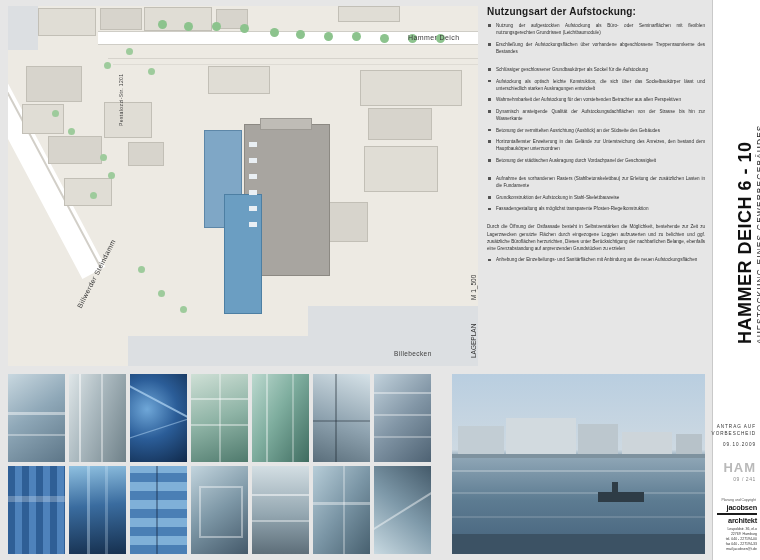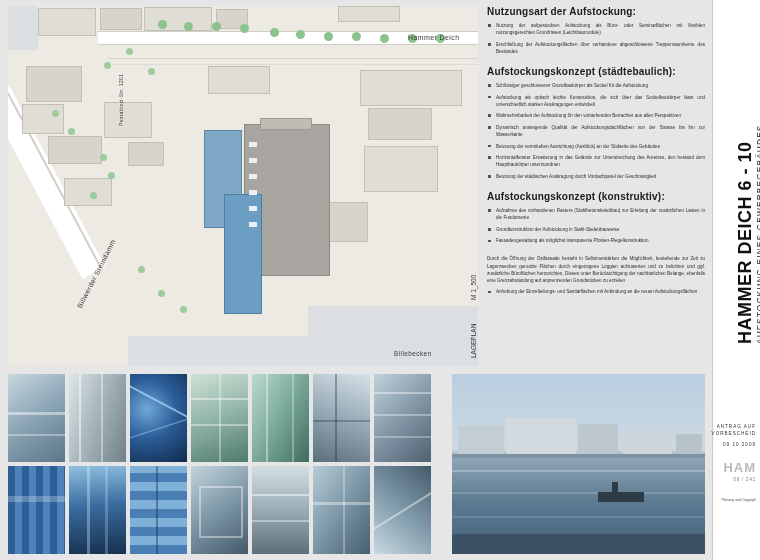--- a/index.html
+++ b/index.html
@@ -141,32 +141,30 @@
 
     <div id="texts">
 
       <div class="t-block">
         <div class="t-head">Nutzungsart der Aufstockung:</div>
         <div class="t-item">Nutzung der aufgestockten Aufstockung als Büro- oder Seminarflächen mit flexiblen nutzungsgerechten Grundrissen (Leichtbaumodule)</div>
         <div class="t-item">Erschließung der Aufstockungsflächen über vorhandene abgeschlossene Treppenraumkerne des Bestandes</div>
       </div>
 
       <div class="t-block">
-        <div class="t-head">Aufstockungskonzept (städtebaulich):</div>
         <div class="t-item">Schlüssiger geschlossener Grundbaukörper als Sockel für die Aufstockung</div>
         <div class="t-item">Aufstockung als optisch leichte Konstruktion, die sich über das Sockelbaukörper lässt und unterschiedlich starken Auskragungen entwickelt</div>
         <div class="t-item">Wahrnehmbarkeit der Aufstockung für den vorstehenden Betrachter aus allen Perspektiven</div>
         <div class="t-item">Dynamisch ansteigende Qualität der Aufstockungsdachflächen von der Strasse bis hin zur Wasserkante</div>
         <div class="t-item">Betonung der vermittelten Ausrichtung (Ausblick) an der Südseite des Gebäudes</div>
         <div class="t-item">Horizontalfenster Erweiterung in das Gelände zur Unterstreichung des Anreizes, den bestand dem Hauptbaukörper unterzuordnen</div>
         <div class="t-item">Betonung der städtischen Auskragung durch Vordachpanel der Geschossigkeit</div>
       </div>
 
       <div class="t-block">
-        <div class="t-head">Aufstockungskonzept (konstruktiv):</div>
         <div class="t-item">Aufnahme des vorhandenen Rasters (Stahlbetonskelettbau) zur Erleitung der zusätzlichen Lasten in die Fundamente</div>
         <div class="t-item">Grundkonstruktion der Aufstockung in Stahl-Skelettbauweise</div>
         <div class="t-item">Fassadengestaltung als möglichst transparente Pfosten-Riegelkonstruktion</div>
       </div>
 
       <div class="t-block">
         <div class="t-plain">Durch die Öffnung der Ostfassade besteht in Selbstverstärken die Möglichkeit, bestehende zur Zeit zu Lagerzwecken genutzte Flächen durch eingezogene Loggien aufzuwerten und zu belichten und ggf. zusätzliche Büroflächen herzurichten, Dieses unter Berücksichtigung der nachbarlichen Belange, ebenfalls eine Grenzabstandung auf anprenzenden Grundstücken zu erzielen</div>
         <div class="t-item">Anhebung der Einzelteilungs- und Sanitärflächen mit Anbindung an die neuen Aufstockungsflächen</div>
       </div>
 
@@ -271,15 +269,23 @@
     <div class="vsub" style="left:42px;top:344px;font-size:8.4px;letter-spacing:1.1px;color:#222;">AUFSTOCKUNG EINES GEWERBEGEBÄUDES</div>
 
     <div class="rblock" style="top:424px;">ANTRAG AUF VORBESCHEID</div>
     <div class="rblock" style="top:442px;">09.10.2009</div>
 
     <div style="position:absolute;right:5px;top:460px;text-align:right;font-size:13px;font-weight:bold;color:#b9b9b9;letter-spacing:1px;">HAM</div>
     <div style="position:absolute;right:5px;top:476px;text-align:right;font-size:5px;color:#8a8a8a;letter-spacing:.6px;">09 / 241</div>
 
     <div style="position:absolute;right:5px;top:498px;text-align:right;font-size:3.4px;color:#555;">Planung  und  Copyright</div>
 
+    <div class="logo">
+      <div class="logo-name">jacobsen</div>
+      <div class="logo-bar"></div>
+      <div class="logo-name">architekt</div>
+      <div class="logo-addr">
+        Leupoldstr. 36, el.o<br>22769&nbsp;&nbsp;Hamburg<br>tel. 040 - 227194-00<br>fax 040 - 227194-33<br>mail jacobsen@t.de
+      </div>
+    </div>
   </div>
 
 </div>
 
 </body></html>

